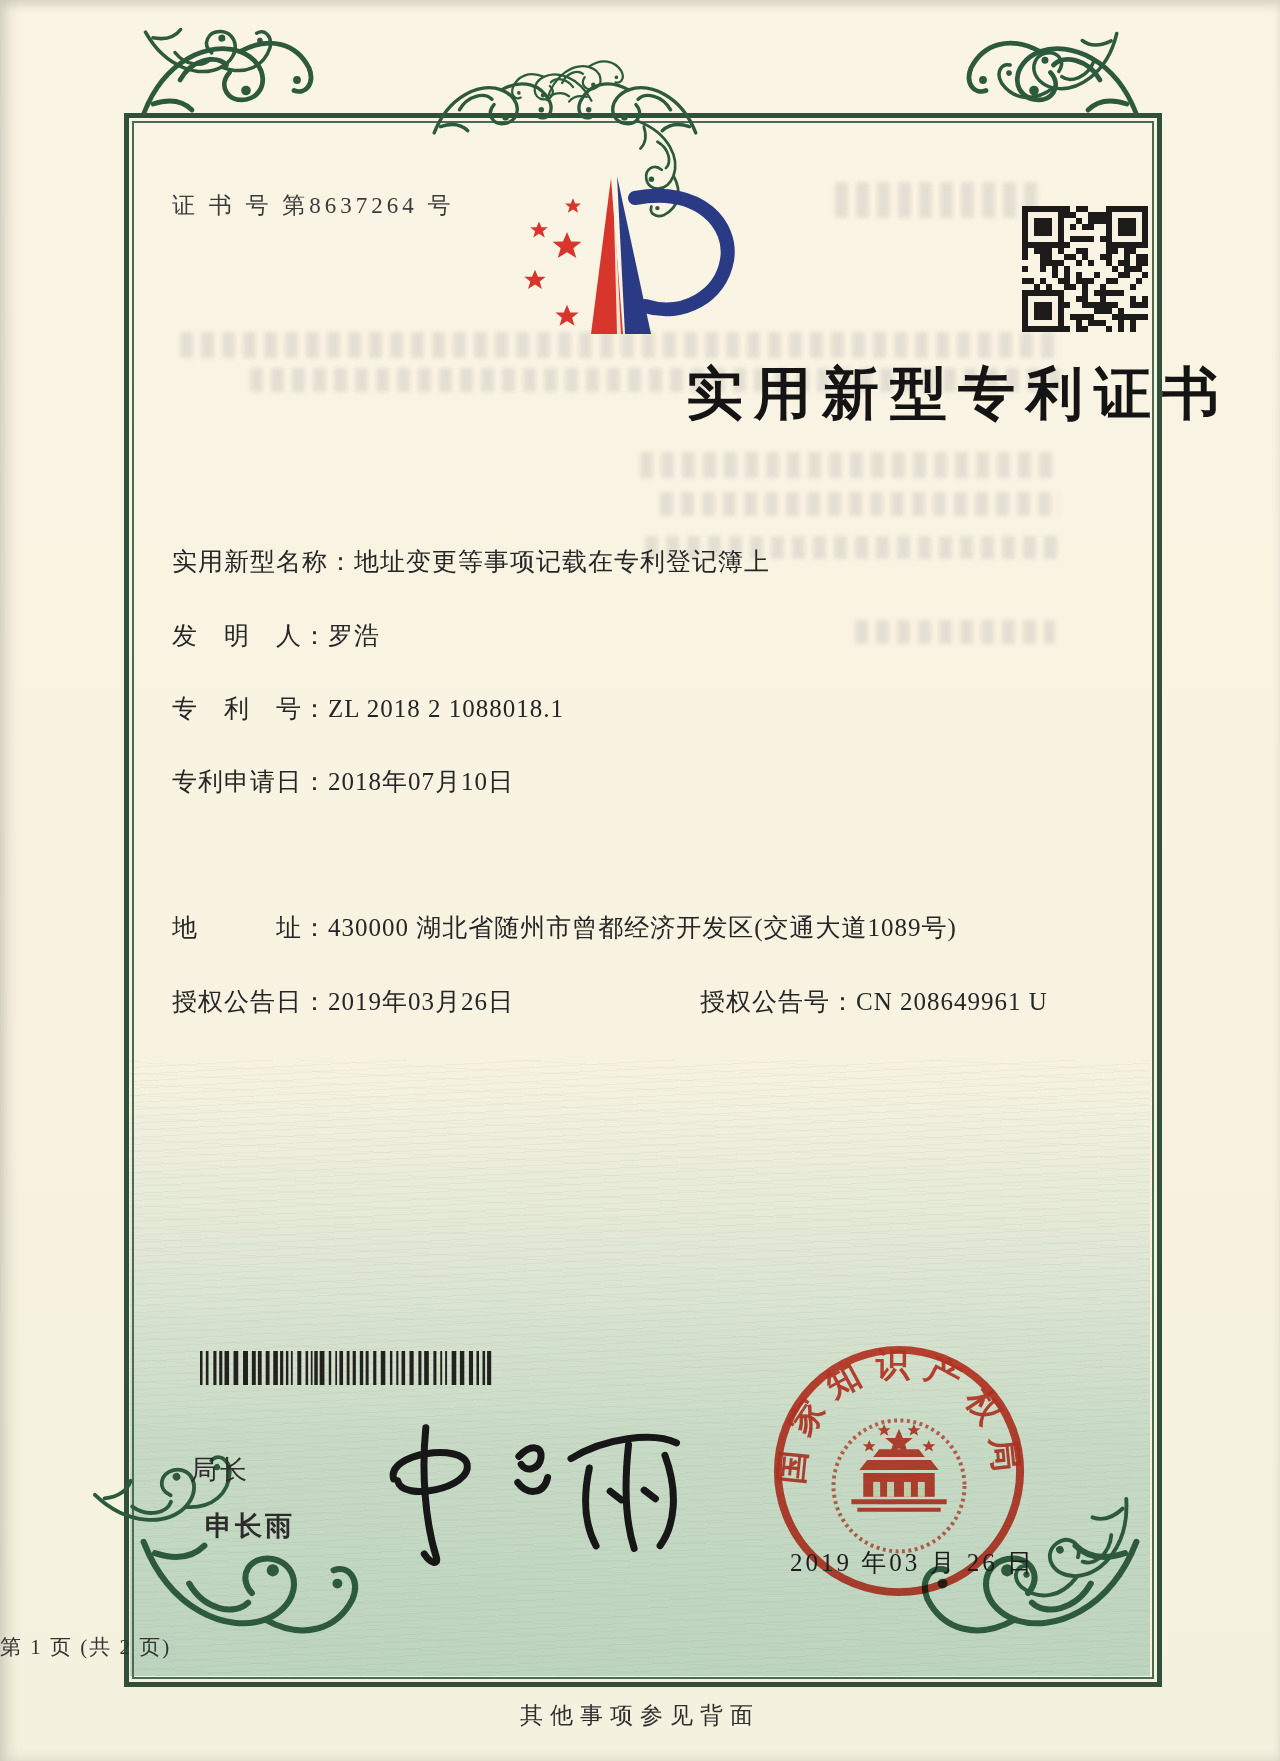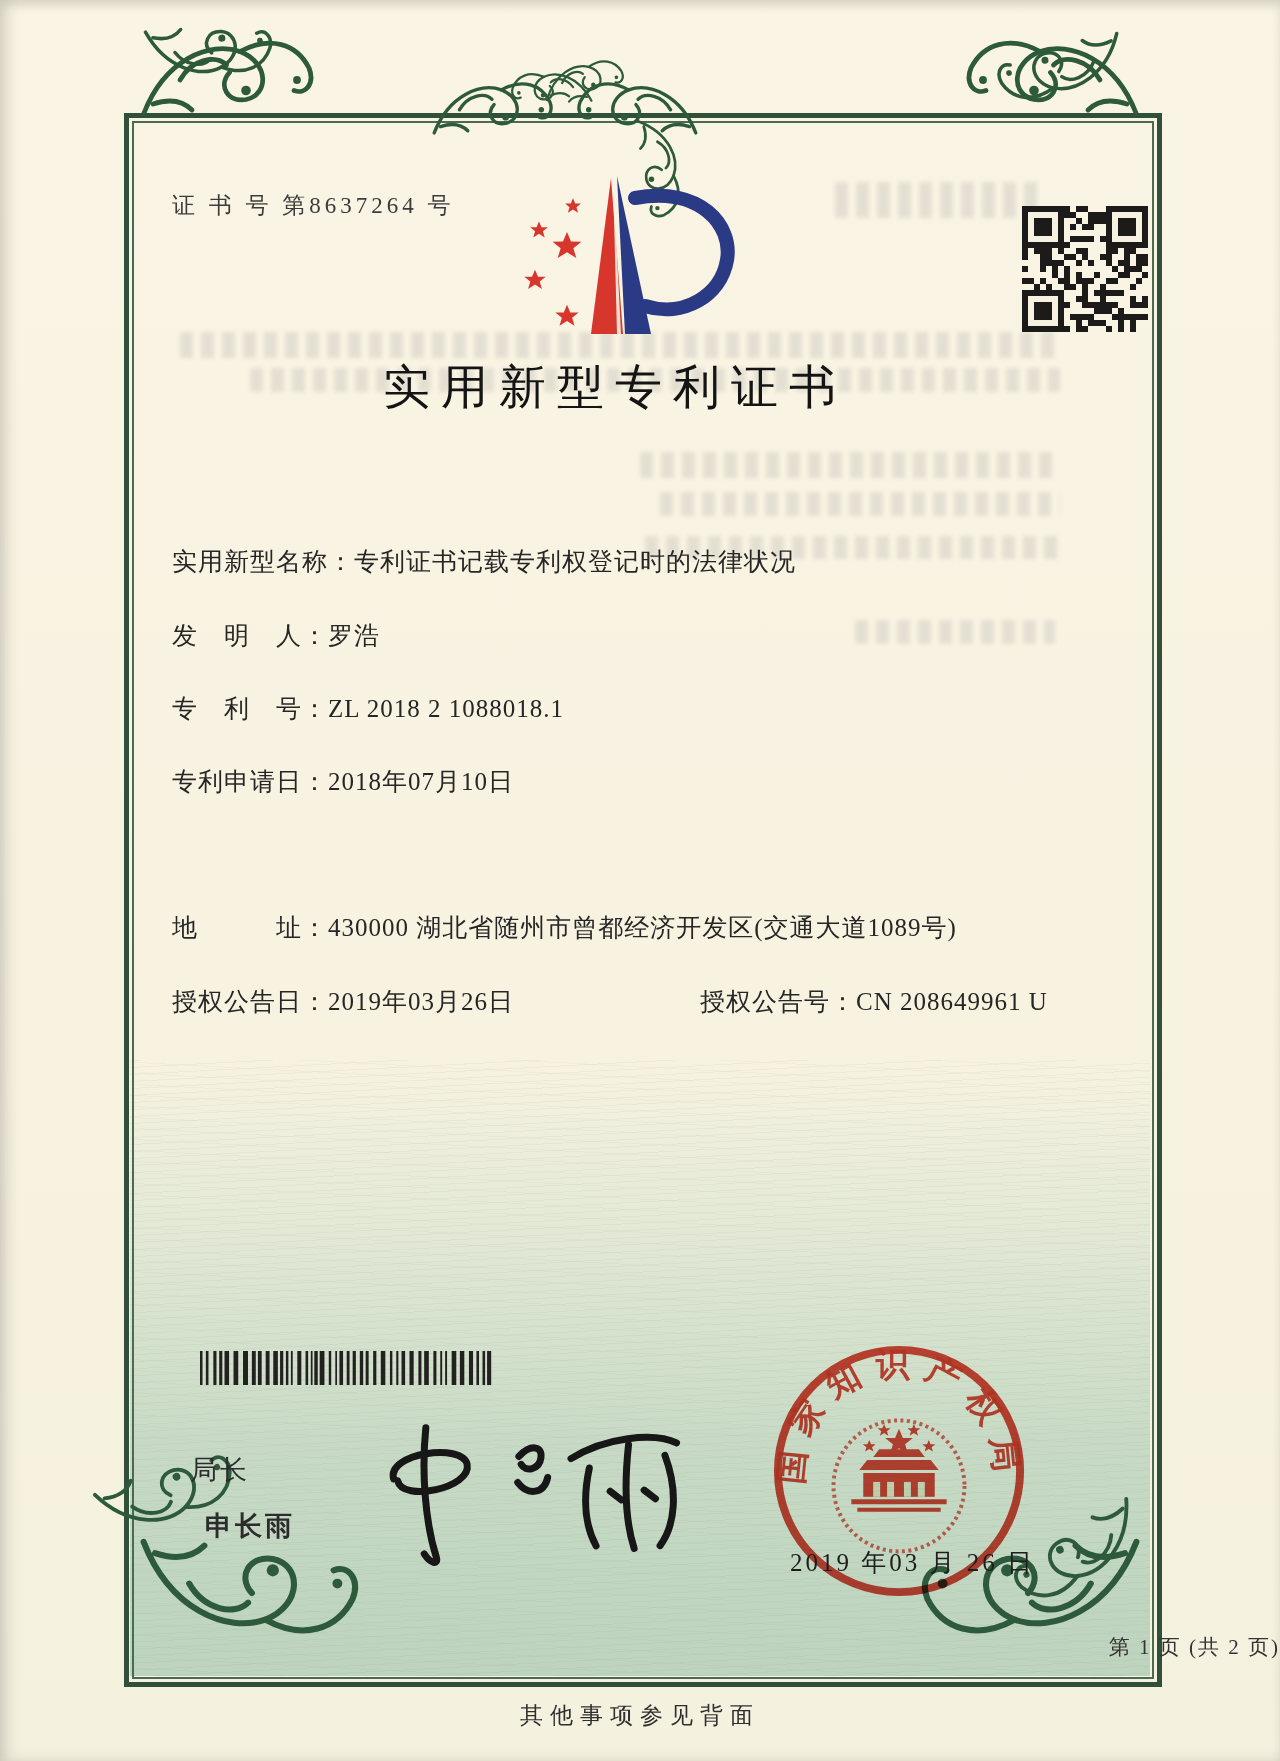--- a/index.html
+++ b/index.html
@@ -23,38 +23,38 @@
   
   .frame{position:absolute;left:124px;top:113px;width:1028px;height:1564px;border:5px solid #30503a;}
   .frame::after{content:"";position:absolute;inset:3px;border:2px solid #4a6b51;}
   
   .ghost{position:absolute;filter:blur(2.2px);opacity:.5;border-radius:2px;
     background:repeating-linear-gradient(90deg,rgba(125,125,132,.34) 0 13px,rgba(125,125,132,0) 13px 21px);}
   
   .certno{position:absolute;left:172px;top:190px;font-size:23px;letter-spacing:4px;color:#3b3b3b;white-space:pre;}
   .qr{position:absolute;left:1022px;top:206px;width:126px;height:126px;}
   .logo{position:absolute;left:505px;top:168px;width:230px;height:170px;}
-  .title{position:absolute;left:0;top:356px;width:1230px;text-align:center;
-    font-size:47px;font-weight:400;letter-spacing:11px;color:#141414;}
+  .title{position:absolute;left:0;top:356px;width:1230px;text-align:right;
+    font-size:57px;font-weight:700;letter-spacing:11px;color:#141414;}
   
   .row{position:absolute;left:172px;width:950px;font-size:25px;color:#262626;}
   .flabel{white-space:pre;letter-spacing:1px;}
   .fvalue{letter-spacing:1px;}
   .pair2{position:absolute;left:528px;top:0;}
   
   .paras{position:absolute;left:170px;top:1042px;width:942px;font-size:25px;line-height:45px;color:#242424;text-align:justify;}
   .paras p{margin:0 0 6px 0;text-indent:2em;}
   
   .barcode{position:absolute;left:200px;top:1351px;width:296px;height:34px;}
   .sig-title{position:absolute;left:190px;top:1452px;font-size:27px;letter-spacing:3px;color:#2c2c2c;}
   .sig-name{position:absolute;left:205px;top:1508px;font-size:27px;letter-spacing:3px;color:#2c2c2c;font-weight:bold;}
   .signature{position:absolute;left:368px;top:1398px;width:330px;height:180px;transform:rotate(-2deg);}
   .seal{position:absolute;left:765px;top:1337px;width:268px;height:268px;mix-blend-mode:multiply;}
   .seal-date{position:absolute;left:790px;top:1546px;font-size:25px;letter-spacing:3px;color:#1d1d1d;z-index:5;white-space:pre;}
-  .pageinfo{position:absolute;left:0;top:1633px;width:1280px;text-align:right;font-size:21px;letter-spacing:2px;color:#333;}
+  .pageinfo{position:absolute;left:0;top:1633px;width:1280px;text-align:left;font-size:21px;letter-spacing:2px;color:#333;}
   .backnote{position:absolute;left:0;top:1700px;width:1280px;text-align:center;font-size:23px;letter-spacing:7px;color:#2e2e2e;}
   .ornaments{position:absolute;left:0;top:0;width:1280px;height:1761px;pointer-events:none;}
 </style>
 </head>
 <body>
 
 <div class="page">
 
   <div class="green-wash"></div>
   <div class="frame"></div>
@@ -253,21 +253,21 @@
       <rect x="15" y="1" width="5" height="5" fill="#f6f1e0"></rect>
       <rect x="16" y="2" width="3" height="3" fill="#1d1b1a"></rect>
       <rect x="0" y="14" width="7" height="7" fill="#1d1b1a"></rect>
       <rect x="1" y="15" width="5" height="5" fill="#f6f1e0"></rect>
       <rect x="2" y="16" width="3" height="3" fill="#1d1b1a"></rect>
     </svg>
 
   <div class="title">实用新型专利证书</div>
 
   <div class="row" style="top:545px">
-    <span class="flabel">实用新型名称：</span><span class="fvalue">专利证书记载专利权登记时的法律状况</span>
+    <span class="flabel">实用新型名称：</span><span class="fvalue">地址变更等事项记载在专利登记簿上</span>
   </div>
   <div class="row" style="top:619px">
     <span class="flabel">发　明　人：</span><span class="fvalue">罗浩</span>
   </div>
   <div class="row" style="top:692px">
     <span class="flabel">专　利　号：</span><span class="fvalue">ZL 2018 2 1088018.1</span>
   </div>
   <div class="row" style="top:765px">
     <span class="flabel">专利申请日：</span><span class="fvalue">2018年07月10日</span>
   </div>

